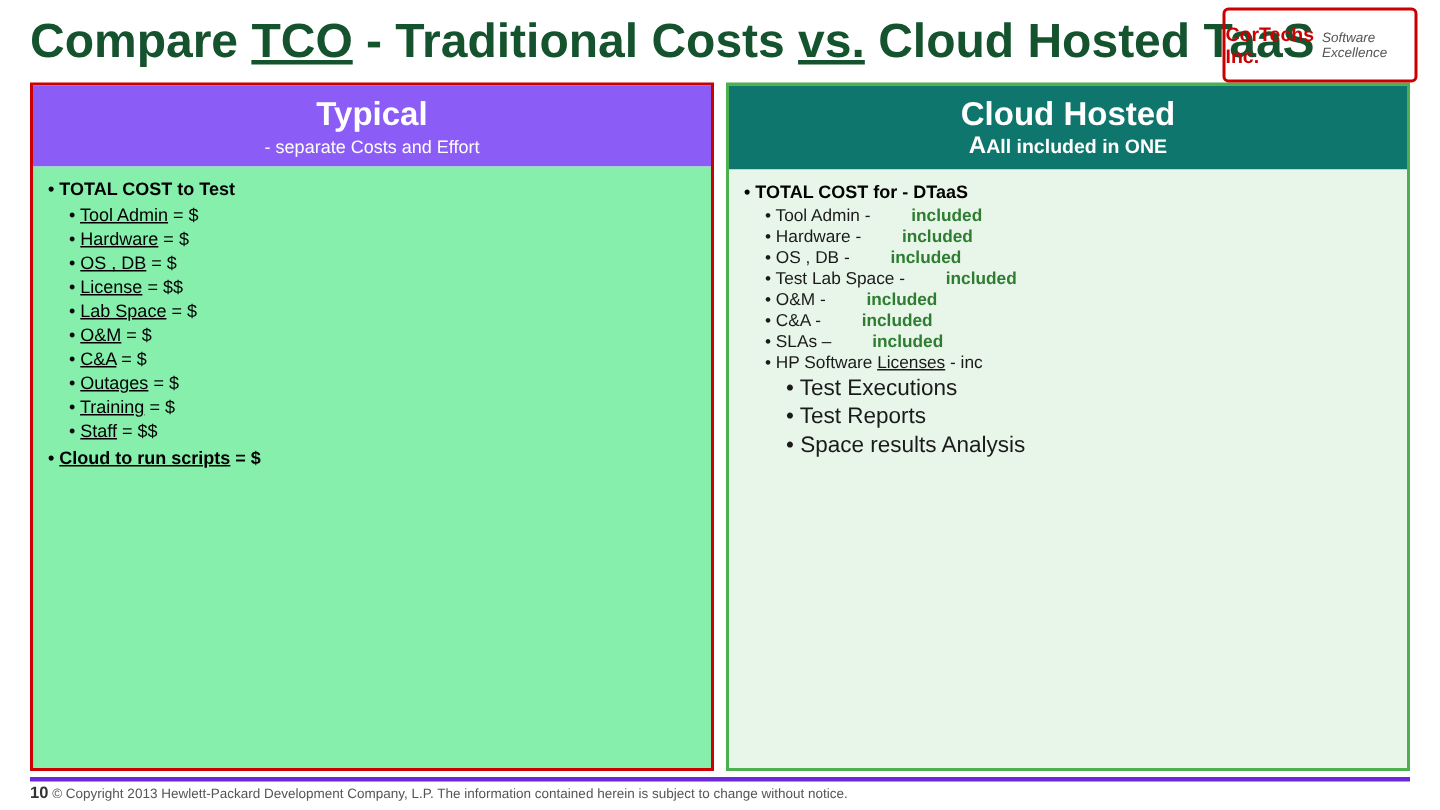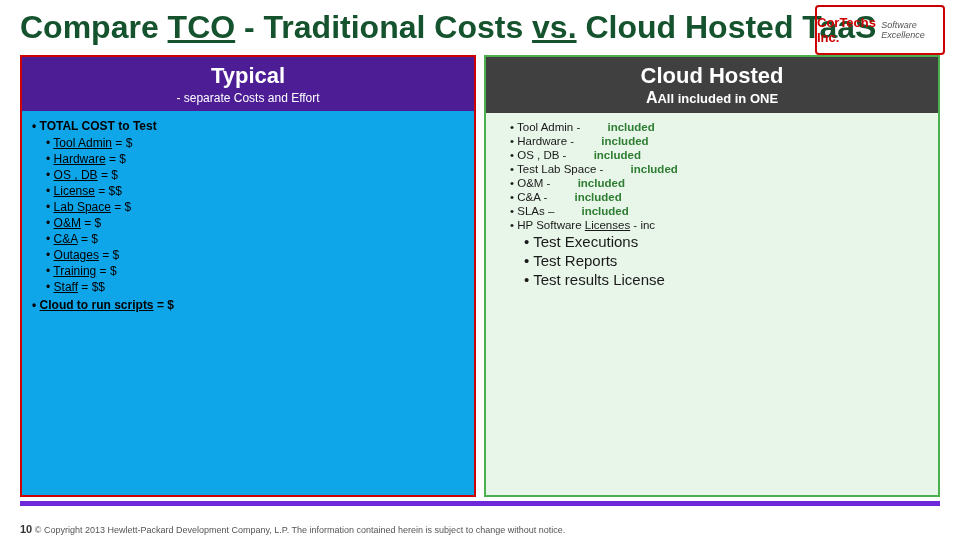--- a/index.html
+++ b/index.html
@@ -72,28 +72,28 @@
     }
 
     .col-cloud {
       flex: 1;
       display: flex;
       flex-direction: column;
       border: 2px solid #4caf50;
     }
 
     .col-header-typical {
-      background: #4c1d95;
+      background: #8b5cf6;
       color: white;
       text-align: center;
       padding: 6px 4px;
     }
 
     .col-header-cloud {
-      background: #404040;
+      background: #0f766e;
       color: white;
       text-align: center;
       padding: 6px 4px;
     }
 
     .col-header-title {
       font-size: 22px;
       font-weight: bold;
     }
 
@@ -101,21 +101,21 @@
       font-size: 12px;
       margin-top: 2px;
     }
 
     .col-header-subtitle-cloud {
       font-size: 13px;
       font-weight: bold;
     }
 
     .col-body {
-      background: #0ea5e9;
+      background: #86efac;
       padding: 8px 10px;
       flex: 1;
       font-size: 12px;
     }
 
     .col-body-cloud {
       background: #e8f5e9;
       padding: 8px 10px;
       flex: 1;
       font-size: 12px;
@@ -154,22 +154,22 @@
     .included {
       color: #2e7d32;
       font-weight: bold;
       padding-left: 24px;
     }
 
     .footer {
       font-size: 9px;
       color: #555;
       margin-top: 4px;
-      padding-top: 17px;
-      border-top: 5px solid #6d28d9;
+      padding-top: 2px;
+      border-top: 3px solid #6d28d9;
     }
 
     .footer-num {
       font-size: 11px;
       font-weight: bold;
       color: #333;
     }
   </style>
 </head>
 <body>
@@ -211,31 +211,34 @@
     </div>
 
     <div class="col-cloud">
       <div class="col-header-cloud">
         <div class="col-header-title">Cloud Hosted</div>
         <div class="col-header-subtitle-cloud">
           <span style="font-size:16px;">A</span><span>All included in ONE</span>
         </div>
       </div>
       <div class="col-body-cloud">
+        <div class="bullet-main">
+          • <span>TOTAL COST for - DTaaS</span>
+        </div>
         <div class="bullet-sub-green">• Tool Admin - <span class="included">included</span></div>
         <div class="bullet-sub-green">• Hardware - <span class="included">included</span></div>
         <div class="bullet-sub-green">• OS , DB - <span class="included">included</span></div>
         <div class="bullet-sub-green">• Test Lab Space - <span class="included">included</span></div>
         <div class="bullet-sub-green">• O&amp;M - <span class="included">included</span></div>
         <div class="bullet-sub-green">• C&amp;A - <span class="included">included</span></div>
         <div class="bullet-sub-green">• SLAs – <span class="included">included</span></div>
         <div class="bullet-sub-green">• HP Software <u>Licenses</u> - inc</div>
         <div class="bullet-sub-green2">• Test Executions</div>
         <div class="bullet-sub-green2">• Test Reports</div>
-        <div class="bullet-sub-green2">• Test results License</div>
+        <div class="bullet-sub-green2">• Space results Analysis</div>
       </div>
     </div>
 
   </div>
 
   <div class="footer">
     <span class="footer-num">10</span>
     <span>© Copyright 2013 Hewlett-Packard Development Company, L.P.  The information contained herein is subject to change without notice.</span>
   </div>
 

